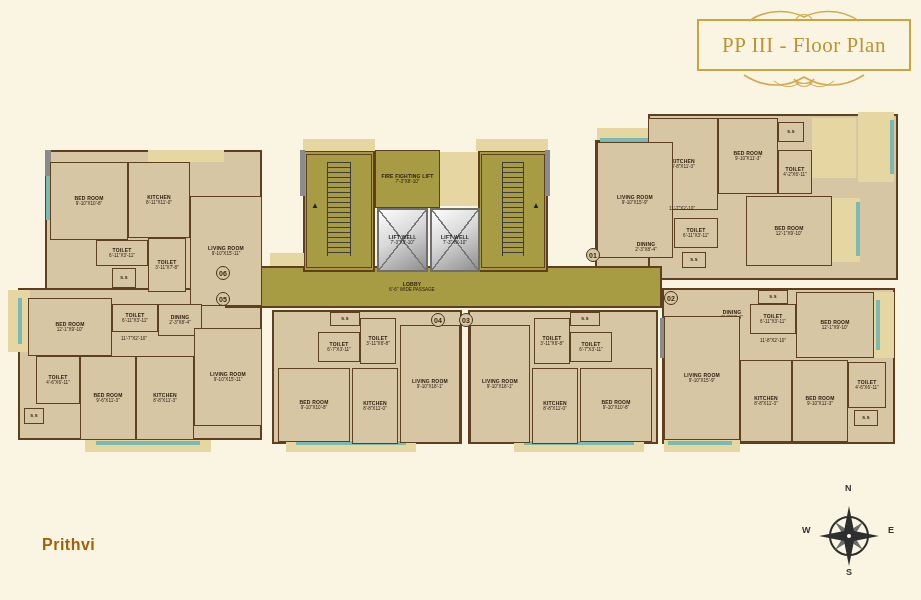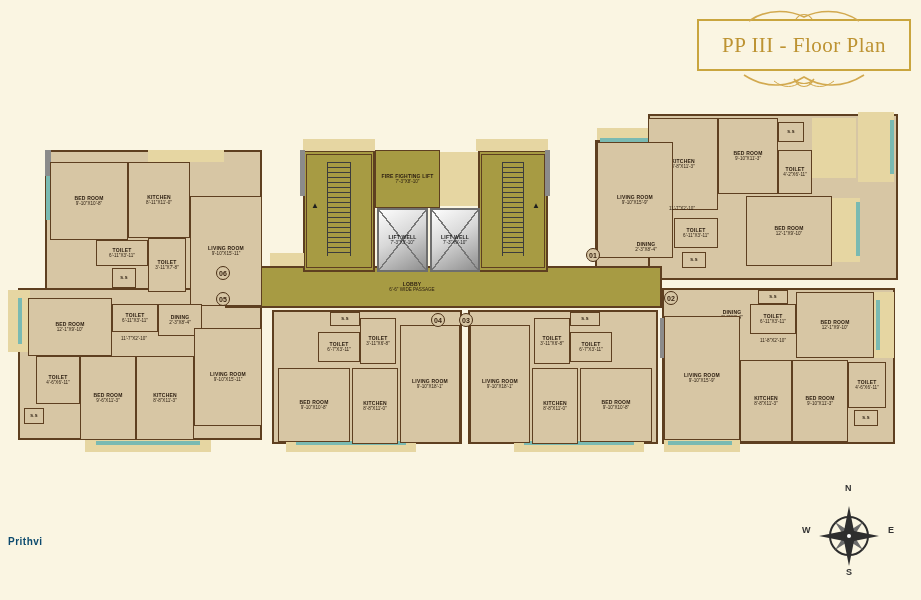--- a/index.html
+++ b/index.html
@@ -33,21 +33,21 @@
   .marker{border-radius:50%;border:1.3px solid #4A2F15;background:#D7C6A4;color:#3A2512;
       font-weight:700;font-size:7px;line-height:14px;text-align:center;}
   
   .title-box{position:absolute;left:697px;top:6px;width:210px;height:48px;
       border:2px solid #C9A53E;display:flex;align-items:center;justify-content:center;margin-top:13px;}
   .title-text{font-family:"Liberation Serif",serif;font-size:21px;color:#BD9332;letter-spacing:.5px;}
   .orn{position:absolute;left:50%;transform:translateX(-50%);}
   .orn.top{top:-14px;} .orn.bottom{bottom:-26px;}
   
   .logo{position:absolute;left:8px;top:536px;width:150px;}
-  .logo-sub{display:block;font-weight:700;font-size:10px;color:#0c4a6e;letter-spacing:.5px;}
+  .logo-sub{display:block;margin-left:34px;font-weight:700;font-size:16px;color:#a16207;letter-spacing:.5px;}
   .logo-main{display:block;margin-top:-4px;font-family:"Liberation Serif",serif;font-size:34px;
       color:#C49A2F;letter-spacing:2px;line-height:1;}
   
   .compass{position:absolute;left:800px;top:483px;width:100px;height:100px;}
   .compass svg{position:absolute;left:17px;top:21px;}
   .compass .pt{position:absolute;font-weight:700;font-size:9px;color:#333;}
   .pt.n{left:45px;top:0px;} .pt.e{left:88px;top:42px;}
   .pt.s{left:46px;top:84px;} .pt.w{left:2px;top:42px;}
 </style>
 </head>

